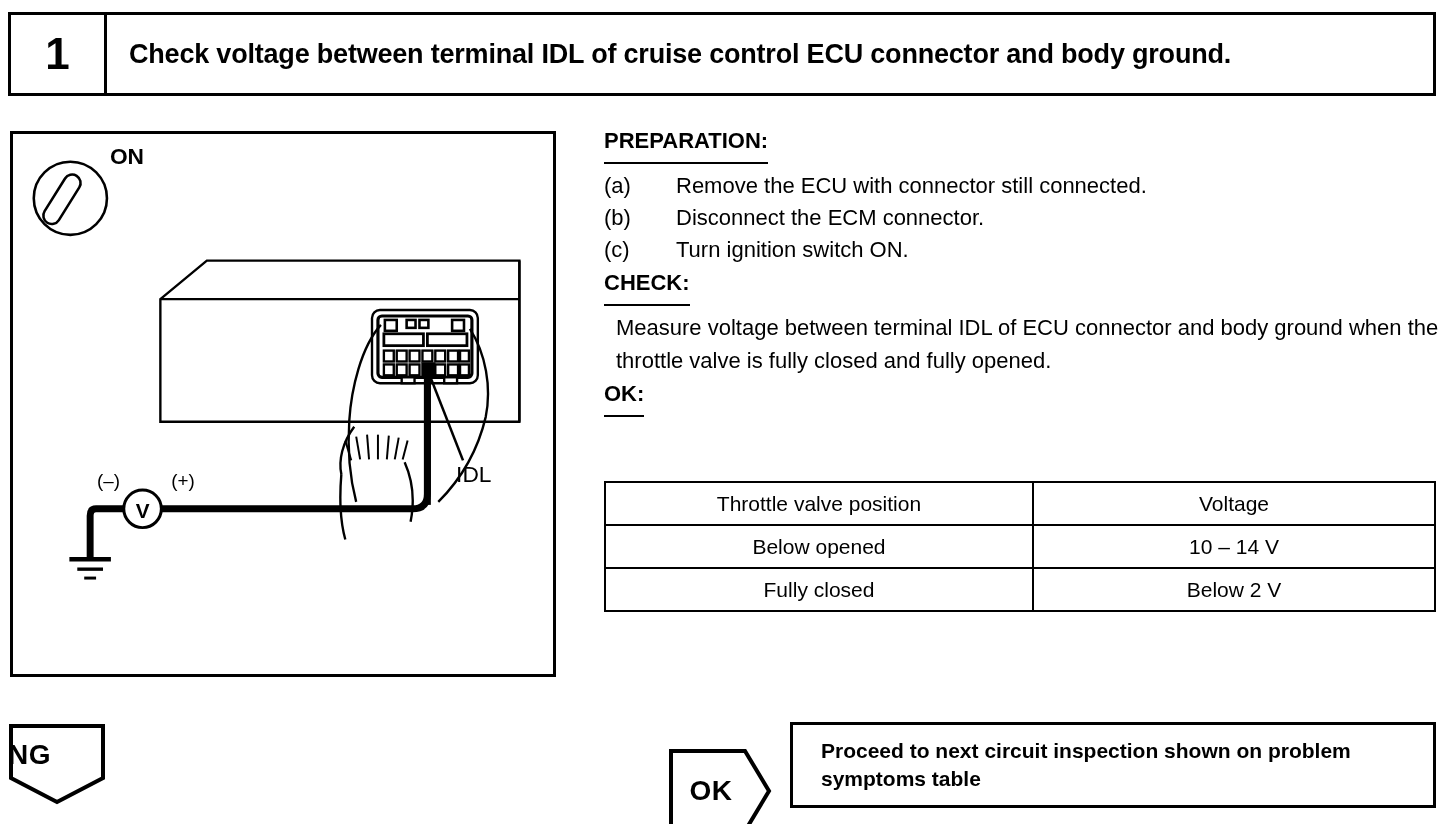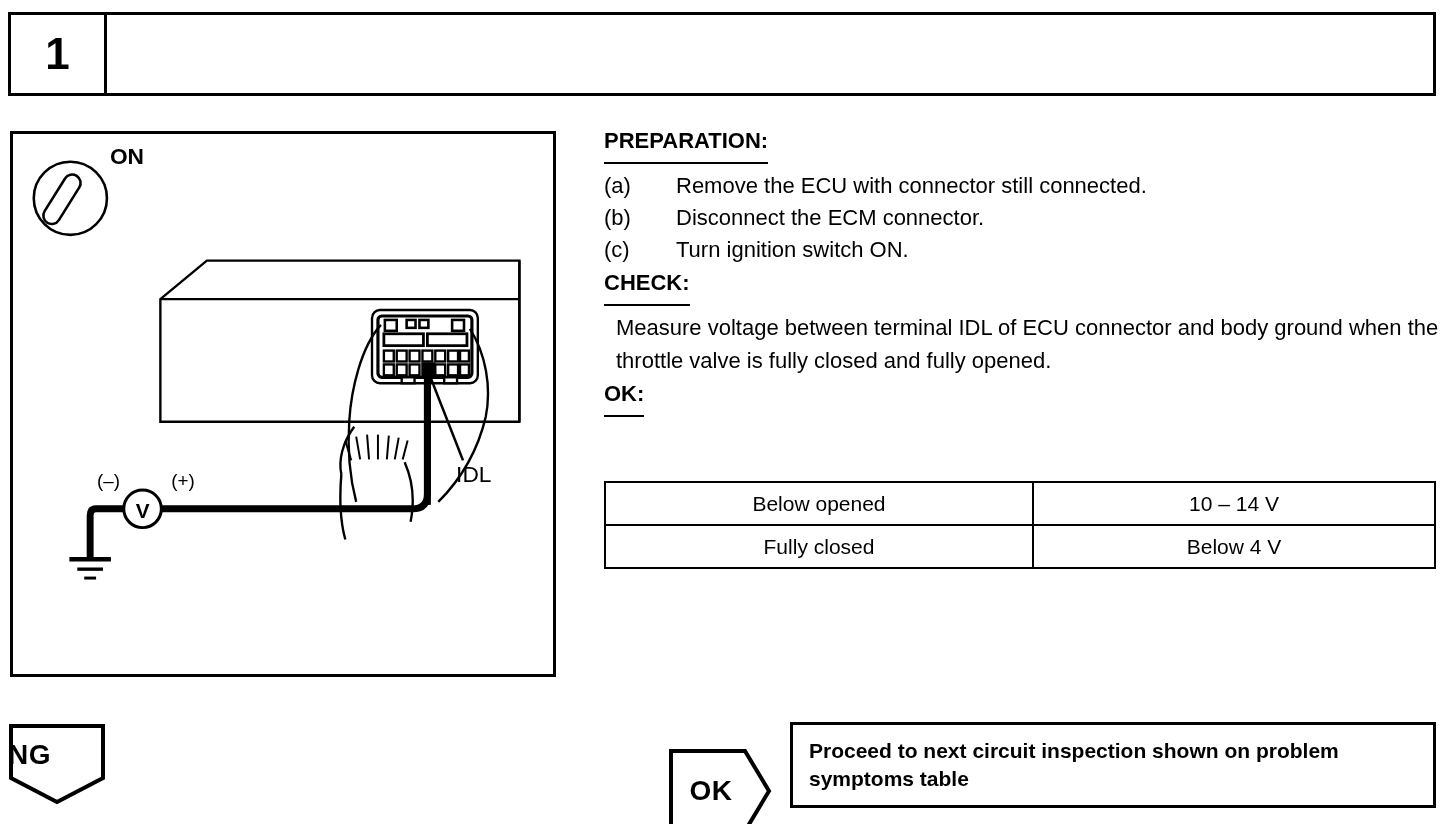--- a/index.html
+++ b/index.html
@@ -75,30 +75,33 @@
   }
   .ok-badge svg{display:block;}
   .ok-label{
     position:absolute;left:0;top:27px;width:86px;text-align:center;
     font-size:28px;font-weight:bold;letter-spacing:0.5px;
   }
 
   .proceed-box{
     position:absolute;left:790px;top:722px;width:646px;height:86px;
     border:3px solid #000;box-sizing:border-box;
-    display:flex;align-items:center;padding-left:16px;padding-right:14px;
+    display:flex;align-items:center;padding-left:28px;padding-right:14px;
   }
   .proceed-text{font-size:21px;font-weight:bold;line-height:1.35;}
 </style>
 </head>
 <body>
 
 <div class="step-header">
   <div class="step-number-cell">
     <span class="step-number">1</span>
+  </div>
+  <div class="step-title-cell">
+    <span class="step-title">Check voltage between terminal IDL of cruise control ECU connector and body ground.</span>
   </div>
 </div>
 
 <div class="illustration-panel">
   <svg class="illus-svg" viewBox="0 0 546 546">
 
     <g>
       <circle cx="58" cy="65" r="37" fill="none" stroke="#000" stroke-width="2.6"></circle>
       <rect x="41" y="38" width="17" height="56" rx="8.5" fill="none" stroke="#000" stroke-width="2.6" transform="rotate(32 49.5 66)"></rect>
     </g>
@@ -219,26 +222,30 @@
   </div>
 
   <div class="ok-head-wrap">
     <div class="section-heading">OK:</div>
   </div>
 </div>
 
 <table class="results-table">
   <tbody>
     <tr>
+      <td class="col-pos">Throttle valve position</td>
+      <td>Voltage</td>
+    </tr>
+    <tr>
       <td class="col-pos">Below opened</td>
       <td>10 – 14 V</td>
     </tr>
     <tr>
       <td class="col-pos">Fully closed</td>
-      <td>Below 4 V</td>
+      <td>Below 2 V</td>
     </tr>
   </tbody>
 </table>
 
 <div class="ng-badge">
   <svg width="98" height="82" viewBox="0 0 98 82">
     <polygon points="3,3 95,3 95,55 49,79 3,55" fill="#fff" stroke="#000" stroke-width="4"></polygon>
   </svg>
   <div class="ng-label">NG</div>
 </div>

